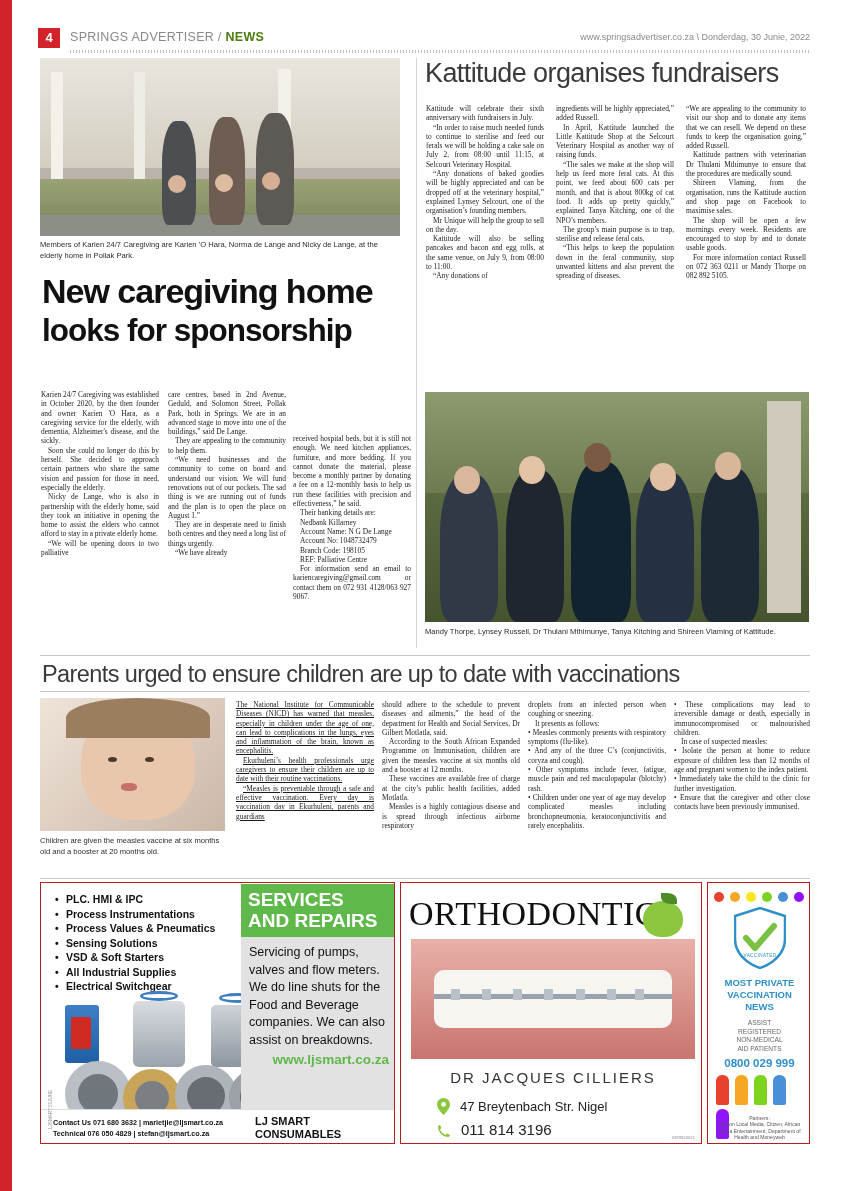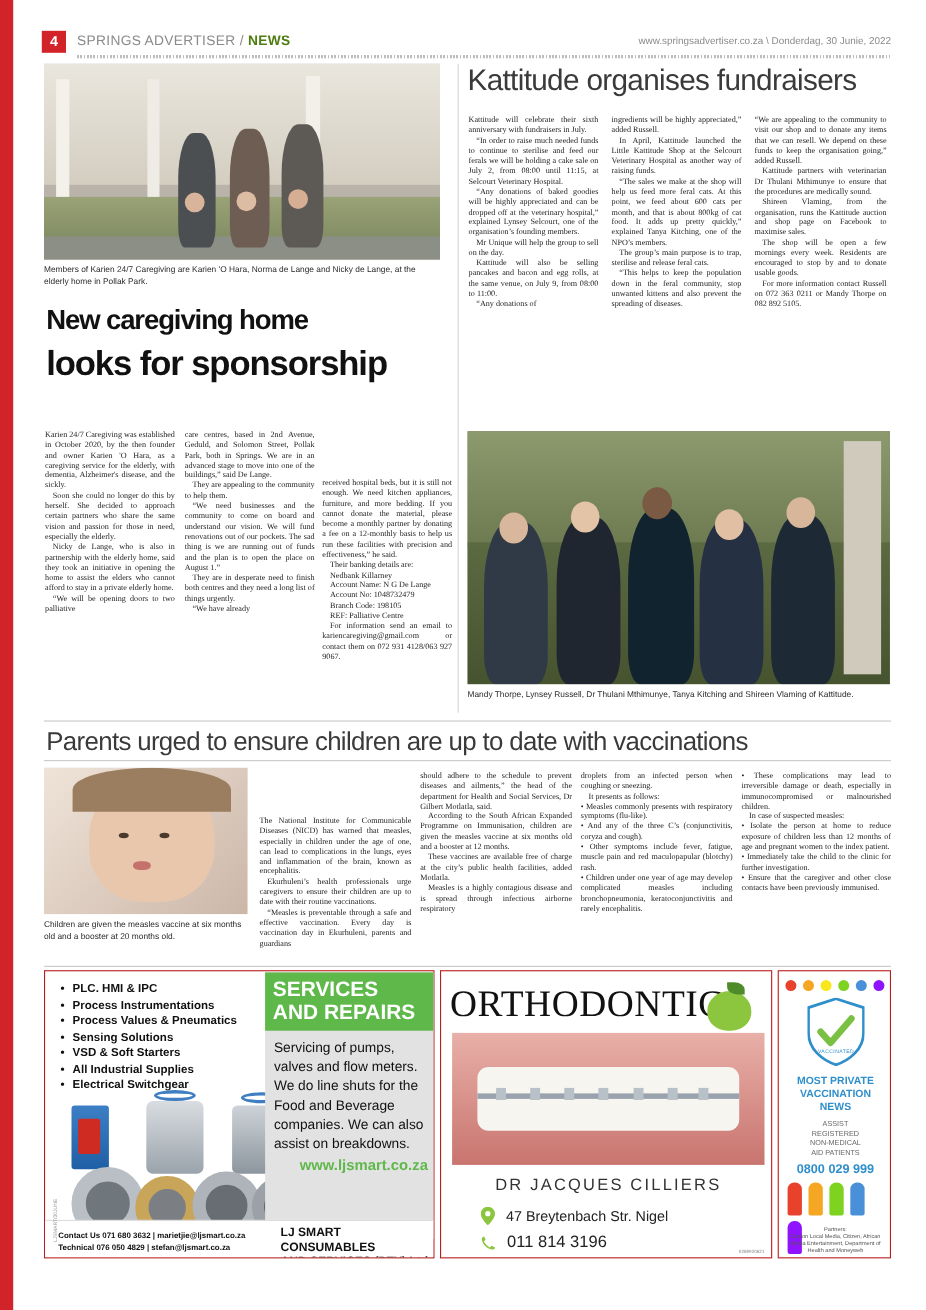--- a/index.html
+++ b/index.html
@@ -189,21 +189,21 @@
     <div style="position:absolute; left:0; bottom:0; width:100%; height:12%; background:#8c8f86;"></div>
     <div class="fig" style="left:34%; width:34px; height:104px; background:#4b4f52;"></div>
     <div class="fig" style="left:47%; width:36px; height:108px; background:#6e5d53;"></div>
     <div class="fig" style="left:60%; width:38px; height:112px; background:#5d5a56;"></div>
     <div style="position:absolute; left:35.5%; bottom:24%; width:18px; height:18px; border-radius:50%; background:#d7b49a;"></div>
     <div style="position:absolute; left:48.6%; bottom:25%; width:18px; height:18px; border-radius:50%; background:#dcbda4;"></div>
     <div style="position:absolute; left:61.8%; bottom:26%; width:18px; height:18px; border-radius:50%; background:#d5ae93;"></div>
   </div>
   <div class="caption" style="left:40px; top:240px; width:362px;">Members of Karien 24/7 Caregiving are Karien 'O Hara, Norma de Lange and Nicky de Lange, at the elderly home in Pollak Park.</div>
 
-  <div class="headline-black" style="left:42px; top:272px; width:370px; font-size:25px; line-height:38px;">New caregiving home</div>
+  <div class="headline-black" style="left:42px; top:272px; width:370px; font-size:34px; line-height:38px;">New caregiving home</div>
   <div class="headline-black" style="left:42px; top:311px; width:370px; font-size:31.5px; line-height:38px;">looks for sponsorship</div>
 
   <div class="col" style="left:41px; top:390px; width:118px;">
     <p class="noind">Karien 24/7 Caregiving was established in October 2020, by the then founder and owner Karien 'O Hara, as a caregiving service for the elderly, with dementia, Alzheimer's disease, and the sickly.</p>
     <p>Soon she could no longer do this by herself. She decided to approach certain partners who share the same vision and passion for those in need, especially the elderly.</p>
     <p>Nicky de Lange, who is also in partnership with the elderly home, said they took an initiative in opening the home to assist the elders who cannot afford to stay in a private elderly home.</p>
     <p>“We will be opening doors to two palliative</p>
   </div>
   <div class="col" style="left:168px; top:390px; width:118px;">
     <p class="noind">care centres, based in 2nd Avenue, Geduld, and Solomon Street, Pollak Park, both in Springs. We are in an advanced stage to move into one of the buildings,” said De Lange.</p>
@@ -274,21 +274,21 @@
   <div class="photo" style="left:40px; top:698px; width:185px; height:133px; background:#d8c9bd;">
     <div style="position:absolute; left:0; top:0; width:100%; height:100%; background:linear-gradient(135deg,#efe3d8,#cbb7a8);"></div>
     <div style="position:absolute; left:22%; top:6%; width:62%; height:86%; border-radius:48% 48% 42% 42%; background:#e9c7ad;"></div>
     <div style="position:absolute; left:14%; top:0; width:78%; height:30%; border-radius:50% 50% 0 0; background:#9b7d5f;"></div>
     <div style="position:absolute; left:37%; top:44%; width:9px; height:5px; border-radius:50%; background:#4a3a2d;"></div>
     <div style="position:absolute; left:57%; top:44%; width:9px; height:5px; border-radius:50%; background:#4a3a2d;"></div>
     <div style="position:absolute; left:44%; top:64%; width:16px; height:8px; border-radius:40%; background:#c4726b;"></div>
   </div>
   <div class="caption" style="left:40px; top:836px; width:185px;">Children are given the measles vaccine at six months old and a booster at 20 months old.</div>
 
-  <div class="col" style="left:236px; top:741px; width:138px;">
+  <div class="col" style="left:236px; top:700px; width:138px;text-decoration:underline;">
     <p class="noind">The National Institute for Communicable Diseases (NICD) has warned that measles, especially in children under the age of one, can lead to complications in the lungs, eyes and inflammation of the brain, known as encephalitis.</p>
     <p>Ekurhuleni’s health professionals urge caregivers to ensure their children are up to date with their routine vaccinations.</p>
     <p>“Measles is preventable through a safe and effective vaccination. Every day is vaccination day in Ekurhuleni, parents and guardians</p>
   </div>
   <div class="col" style="left:382px; top:700px; width:138px;">
     <p class="noind">should adhere to the schedule to prevent diseases and ailments,” the head of the department for Health and Social Services, Dr Gilbert Motlatla, said.</p>
     <p>According to the South African Expanded Programme on Immunisation, children are given the measles vaccine at six months old and a booster at 12 months.</p>
     <p>These vaccines are available free of charge at the city’s public health facilities, added Motlatla.</p>
     <p>Measles is a highly contagious disease and is spread through infectious airborne respiratory</p>
   </div>

